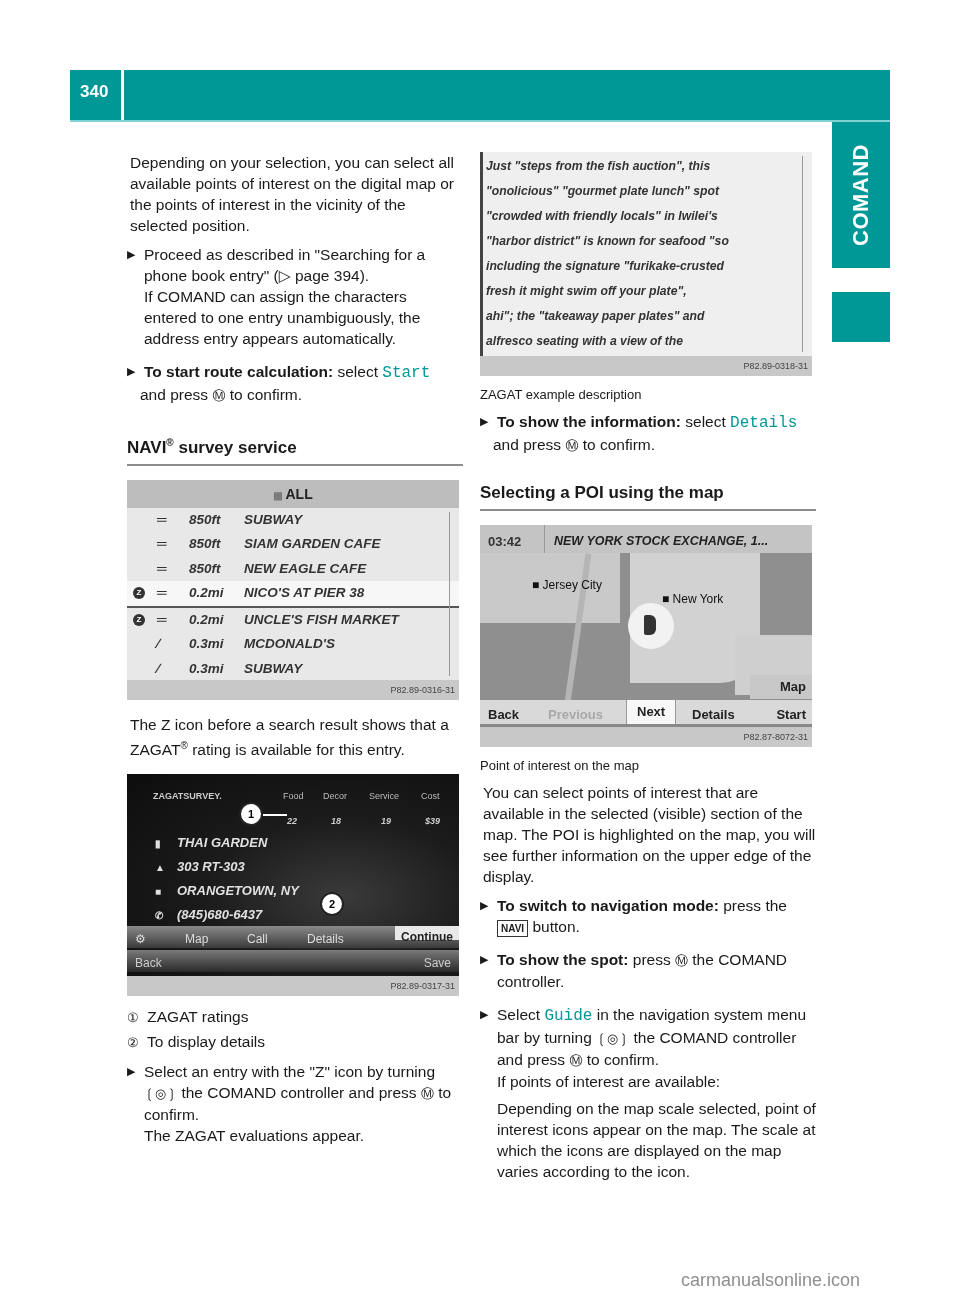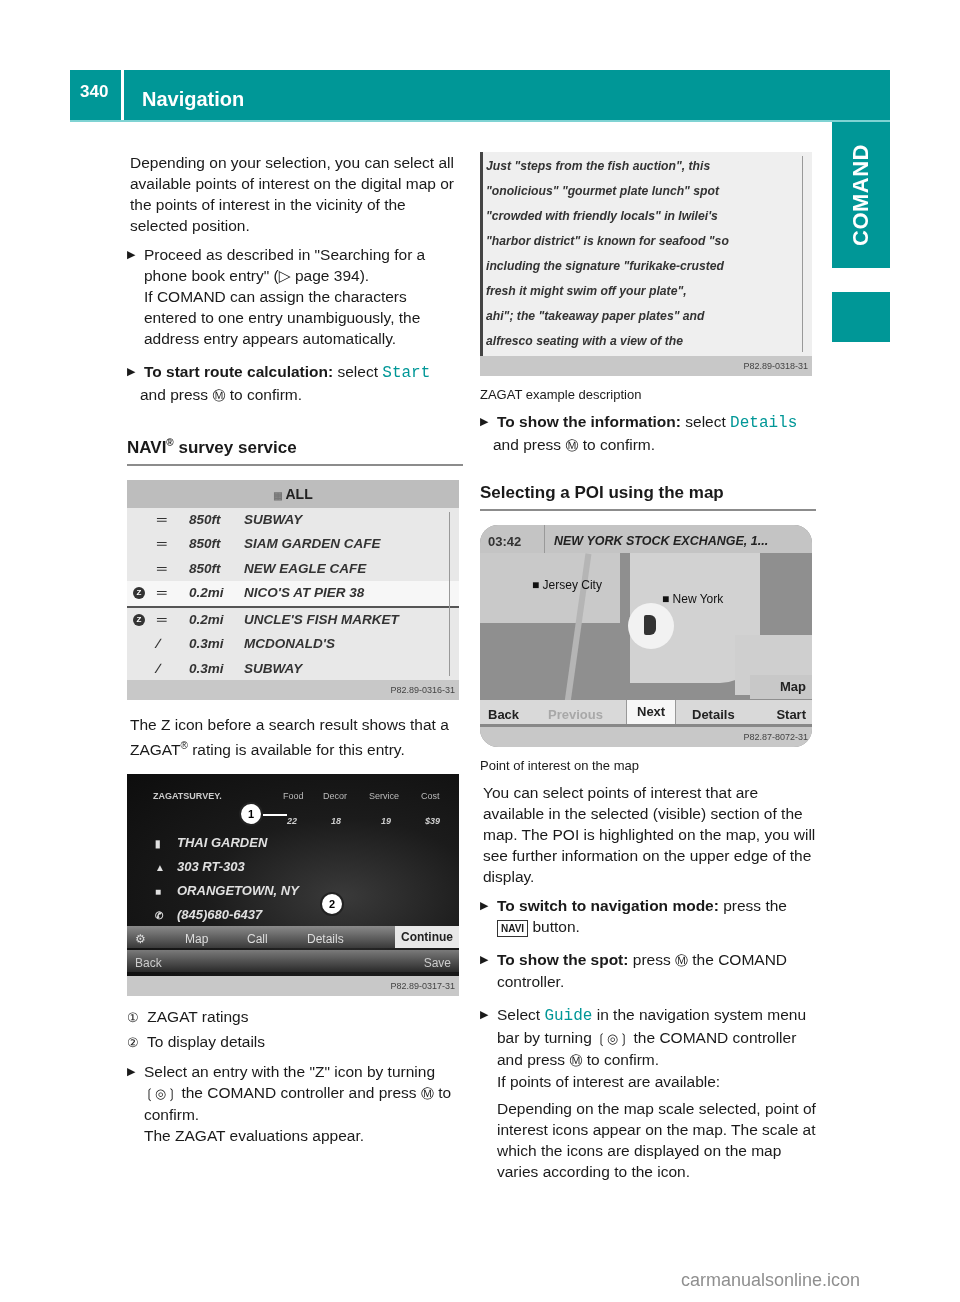--- a/index.html
+++ b/index.html
@@ -73,33 +73,33 @@
   
   .zag { height: 220px; background: radial-gradient(ellipse at 65% 55%, #3a3a3a 0%, #1b1b1b 45%, #0d0d0d 100%); color: #ddd; }
   .zag .hdr { position: absolute; top: 12px; left: 26px; font-size: 9px; font-weight: bold; color: #ccc; }
   .zag .cols span { position: absolute; top: 12px; font-size: 9px; color: #bbb; }
   .zag .vals span { position: absolute; top: 37px; font-size: 9px; font-style: italic; color: #ccc; font-weight: bold; }
   .zag .line { position: absolute; left: 28px; font-style: italic; font-weight: bold; font-size: 13px; color: #e0e0e0; }
   .zag .line .i { display: inline-block; width: 22px; font-style: normal; font-size: 10px; }
   .zag .callout { position: absolute; width: 20px; height: 20px; border-radius: 50%; background: #fff; border: 2px solid #222; color: #000; font-size: 11px; font-weight: bold; text-align: center; line-height: 20px; }
   .zag .menu1 { position: absolute; left: 0; right: 0; top: 152px; height: 22px; background: linear-gradient(#8a8a8a, #3a3a3a); }
   .zag .menu1 span { position: absolute; top: 3px; font-size: 12px; color: #ddd; }
-  .zag .menu1 .active { background: #e8e8e8; color: #222; right: 0; top: 0; height: 22px; line-height: 22px; padding: 0 6px; font-weight: bold; }
+  .zag .menu1 .active { background: #e8e8e8; color: #222; right: 0; top: 0; height: 14px; line-height: 22px; padding: 0 6px; font-weight: bold; }
   .zag .menu2 { position: absolute; left: 0; right: 0; top: 176px; height: 22px; background: linear-gradient(#7a7a7a, #2a2a2a); }
   .zag .menu2 span { position: absolute; top: 3px; font-size: 12px; color: #ccc; }
   .zag .codebar { background: #c8c8c8; }
 
   
   .desc { height: 224px; background: #efefef; margin-top: 0; }
   .desc .txt { position: absolute; left: 6px; top: 2px; width: 310px; font-style: italic; font-weight: bold; font-size: 12.2px; line-height: 25px; color: #333; }
   .desc .sb { position: absolute; right: 3px; top: 4px; width: 6px; height: 196px; border-left: 1px solid #999; }
   .desc .lb { position: absolute; left: 0; top: 0; width: 3px; height: 204px; background: #444; }
 
   
-  .map { height: 222px; background: #8f8f8f; border-radius: 18px; }
+  .map { height: 222px; background: #8f8f8f; }
   .map .land1 { position: absolute; left: 0; top: 28px; width: 140px; height: 70px; background: #c9c9c9; }
   .map .land2 { position: absolute; left: 150px; top: 28px; width: 130px; height: 130px; background: #d2d2d2; border-radius: 0 0 40px 0; }
   .map .land3 { position: absolute; left: 255px; top: 110px; width: 77px; height: 60px; background: #cfcfcf; }
   .map .river { position: absolute; left: 95px; top: 28px; width: 6px; height: 150px; background: #b5b5b5; transform: rotate(8deg); }
   .map .top { position: absolute; left: 0; right: 0; top: 0; height: 28px; background: #c4c4c4; }
   .map .top .time { position: absolute; left: 8px; top: 6px; font-size: 13px; color: #333; font-weight: bold; }
   .map .top .sep { position: absolute; left: 64px; top: 0; width: 1px; height: 28px; background: #999; }
   .map .top .ttl { position: absolute; left: 74px; top: 6px; font-size: 12.5px; font-style: italic; font-weight: bold; color: #222; }
   .map .lbl { position: absolute; font-size: 12px; color: #111; }
   .map .poi-hl { position: absolute; left: 148px; top: 78px; width: 46px; height: 46px; border-radius: 50%; background: #f2f2f2; }
@@ -110,21 +110,20 @@
   .map .bar .dis { color: #a8a8a8; }
   .map .bar .next { background: #f7f7f7; top: 0; height: 24px; line-height: 24px; padding: 0 10px; border-left: 1px solid #999; border-right: 1px solid #999; }
 
   .watermark { position: absolute; left: 681px; top: 1270px; font-size: 18px; color: #8f8f8f; }
 </style>
 </head>
 <body>
 
 <div class="header">
   <div class="pg">340</div>
-  <div class="title">Navigation</div>
 </div>
 <div class="sidetab">
     <span>COMAND</span>
   </div>
 <div class="sidesq" style="top:292px;height:50px;"></div>
 
 <div class="col left">
   <p>Depending on your selection, you can select all available points of interest on the digital map or the points of interest in the vicinity of the selected position.</p>
 
   <div class="bullet">

